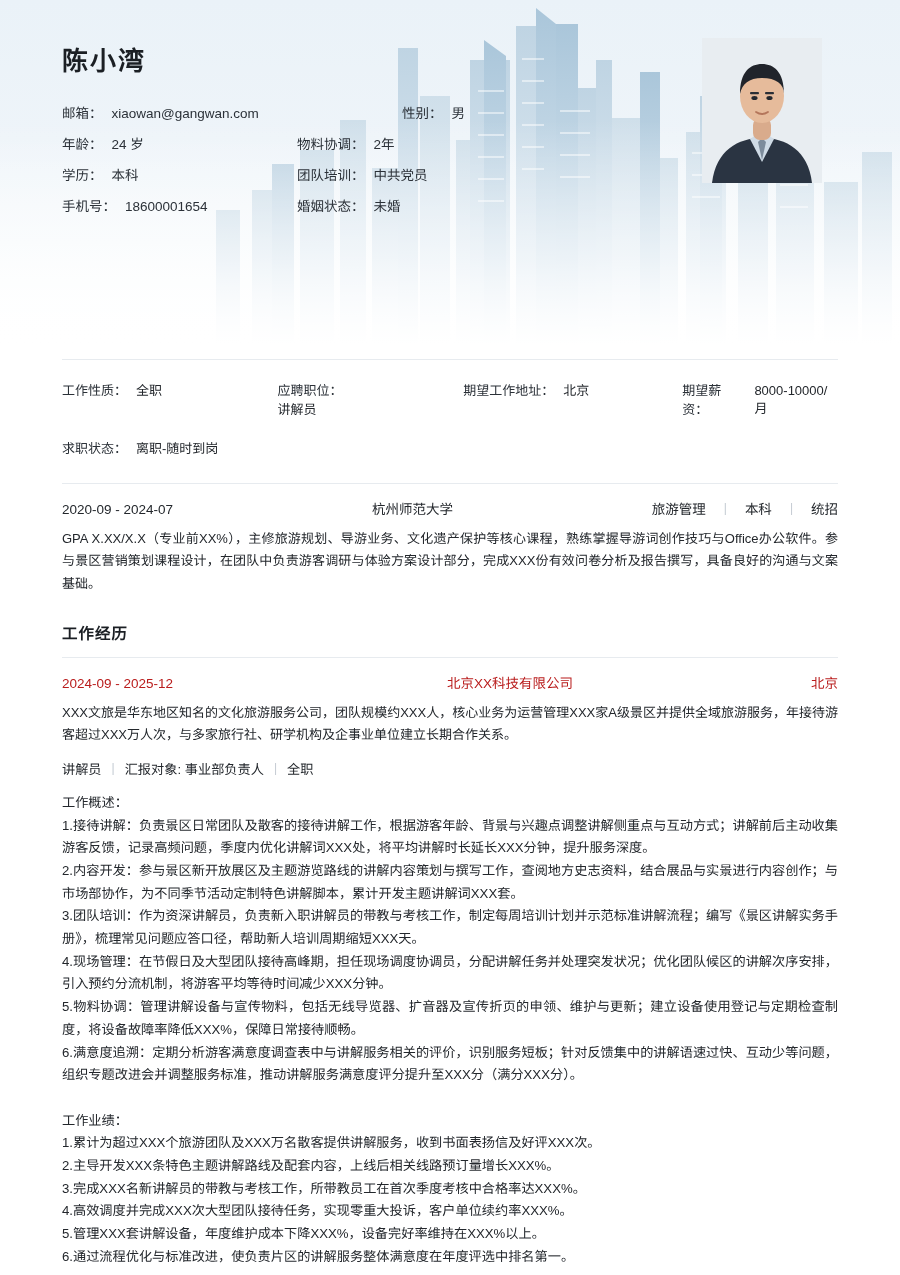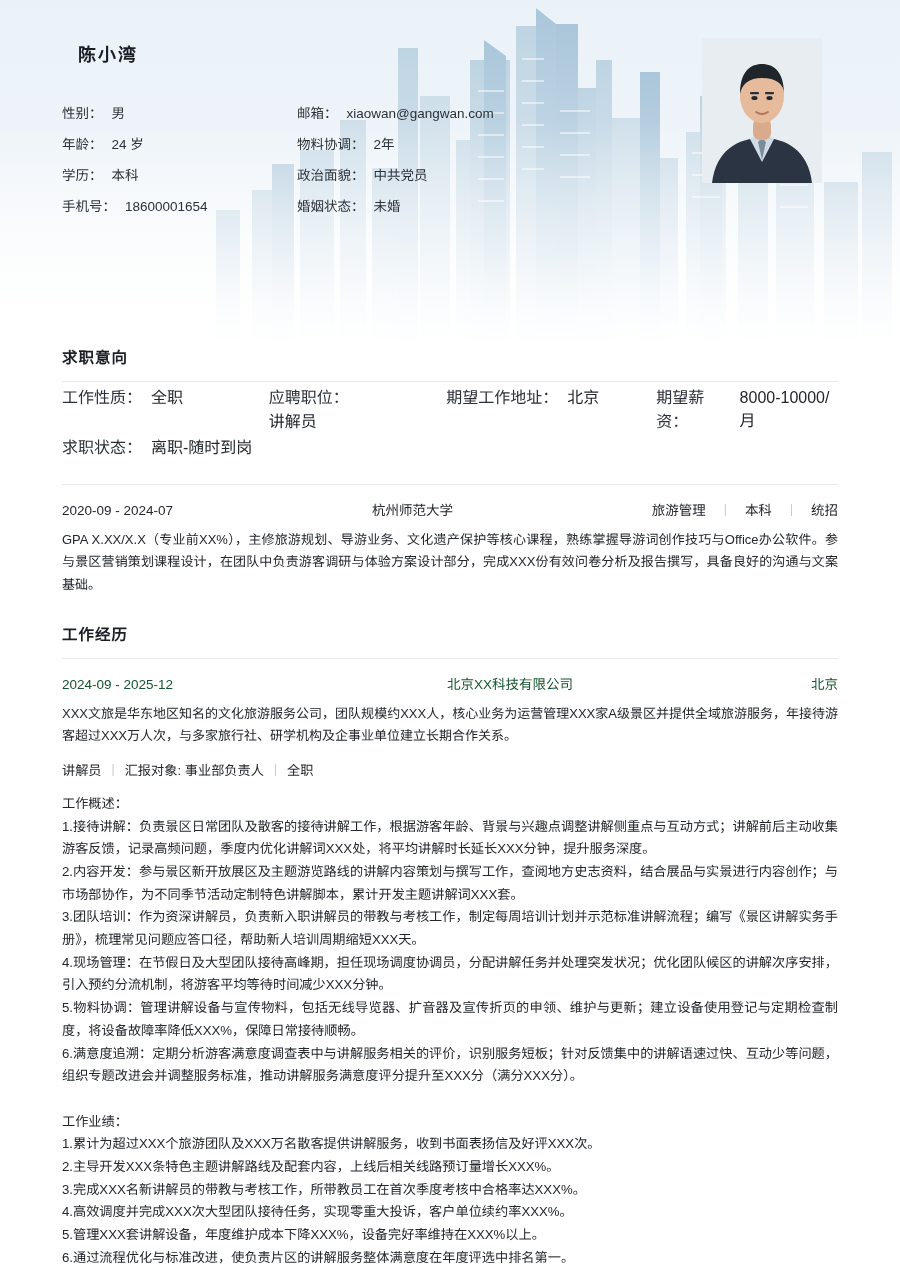--- a/index.html
+++ b/index.html
@@ -27,23 +27,23 @@
   }
   .sky {
     position: absolute;
     inset: 0;
     background: linear-gradient(180deg, #eaf2f8 0%, #eef4f9 40%, #f6fafc 70%, #ffffff 100%);
   }
   .skyline { position: absolute; left: 0; top: 0; width: 900px; height: 345px; }
 
   .hdr-name {
     position: absolute;
-    left: 78px;
+    left: 62px;
     top: 40px;
-    font-size: 18px;
+    font-size: 26px;
     font-weight: bold;
     letter-spacing: 2px;
     color: #1b1f24;
   }
   .hdr-fields {
     position: absolute;
     left: 62px;
     top: 96px;
     width: 600px;
   }
@@ -90,38 +90,38 @@
     line-height: 1.72;
     color: #23272c;
     text-align: justify;
   }
   .mt10 { margin-top: 10px; }
   .mt14 { margin-top: 14px; }
   .mt26 { margin-top: 26px; }
 
   .intent-grid {
     display: flex;
-    font-size: 16px;
-    color: #23272c;
-    margin-top: 2px;
+    font-size: 13px;
+    color: #23272c;
+    margin-top: 20px;
   }
   .intent-cell { display: flex; align-items: baseline; }
   .intent-cell .lab { color: #2b3138; }
   .intent-cell .val { margin-left: 9px; }
   .w1 { width: 212px; }
   .w2 { width: 200px; flex-direction: column; }
   .w3 { width: 225px; }
   .w4 { width: auto; }
 
   .divider { height: 1px; background: #e7ebef; margin: 14px 0 0; }
 
   .exp-head {
     display: flex;
     font-size: 13.5px;
-    color: #14532d;
+    color: #b91c1c;
     align-items: baseline;
   }
   .exp-head .date { width: 300px; }
   .exp-head .org { flex: 1; text-align: center; }
   .exp-head .loc { width: 180px; text-align: right; }
 
   .meta-line {
     display: flex;
     align-items: center;
     gap: 10px;
@@ -225,46 +225,46 @@
         <rect x="780" y="206" width="28" height="2"></rect>
       </g>
 
       <rect x="0" y="120" width="900" height="225" fill="url(#fade)"></rect>
     </svg>
 
     <div class="hdr-name">陈小湾</div>
 
     <div class="hdr-fields">
       <div class="fld-row">
+        <div class="fld col-b">
+          <span class="lab">邮箱：</span>
+          <span class="val">xiaowan@gangwan.com</span>
+        </div>
         <div class="fld col-a">
           <span class="lab">性别：</span>
           <span class="val">男</span>
-        </div>
-        <div class="fld col-b">
-          <span class="lab">邮箱：</span>
-          <span class="val">xiaowan@gangwan.com</span>
         </div>
       </div>
       <div class="fld-row">
         <div class="fld col-a">
           <span class="lab">年龄：</span>
           <span class="val">24 岁</span>
         </div>
         <div class="fld col-b">
           <span class="lab">物料协调：</span>
           <span class="val">2年</span>
         </div>
       </div>
       <div class="fld-row">
         <div class="fld col-a">
           <span class="lab">学历：</span>
           <span class="val">本科</span>
         </div>
         <div class="fld col-b">
-          <span class="lab">政治面貌：</span>
+          <span class="lab">团队培训：</span>
           <span class="val">中共党员</span>
         </div>
       </div>
       <div class="fld-row">
         <div class="fld col-a">
           <span class="lab">手机号：</span>
           <span class="val">18600001654</span>
         </div>
         <div class="fld col-b">
           <span class="lab">婚姻状态：</span>
@@ -295,21 +295,20 @@
         <ellipse cx="67.5" cy="60" rx="3.1" ry="2.1" fill="#23272e"></ellipse>
 
         <path d="M54 74 Q60 78 66 74" stroke="#b4765b" stroke-width="1.8" fill="none" stroke-linecap="round"></path>
       </svg>
     </div>
   </div>
 
   <div class="content">
 
     <div class="block">
-      <div class="sec-title">求职意向</div>
       <div class="divider"></div>
       <div class="intent-grid mt14">
         <div class="intent-cell w1">
           <span class="lab">工作性质：</span>
           <span class="val">全职</span>
         </div>
         <div class="intent-cell w2">
           <span class="lab">应聘职位：</span>
           <span class="val">讲解员</span>
         </div>

